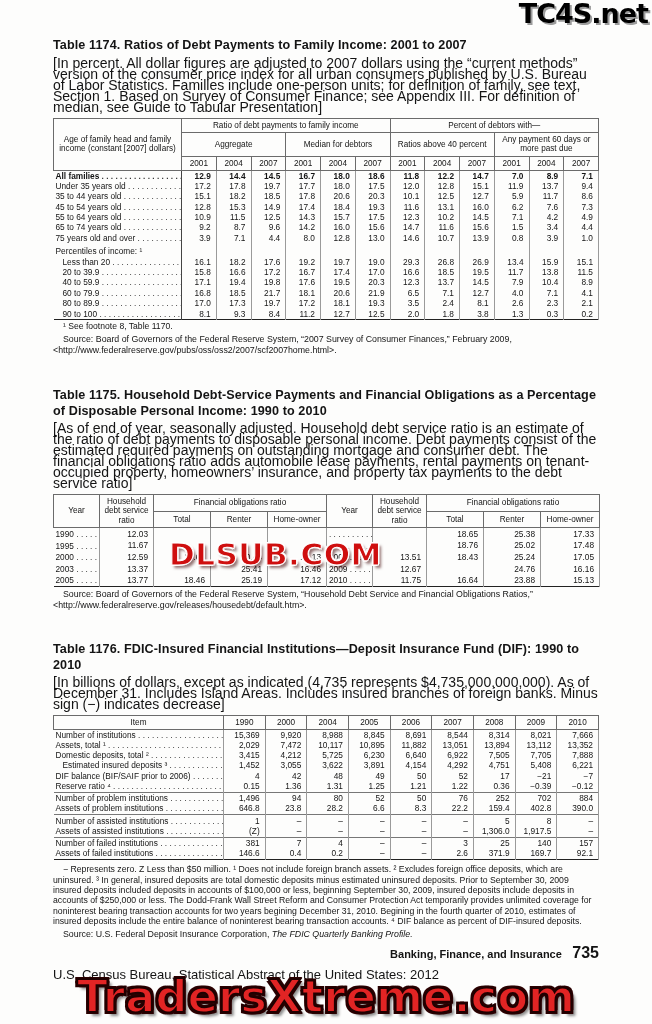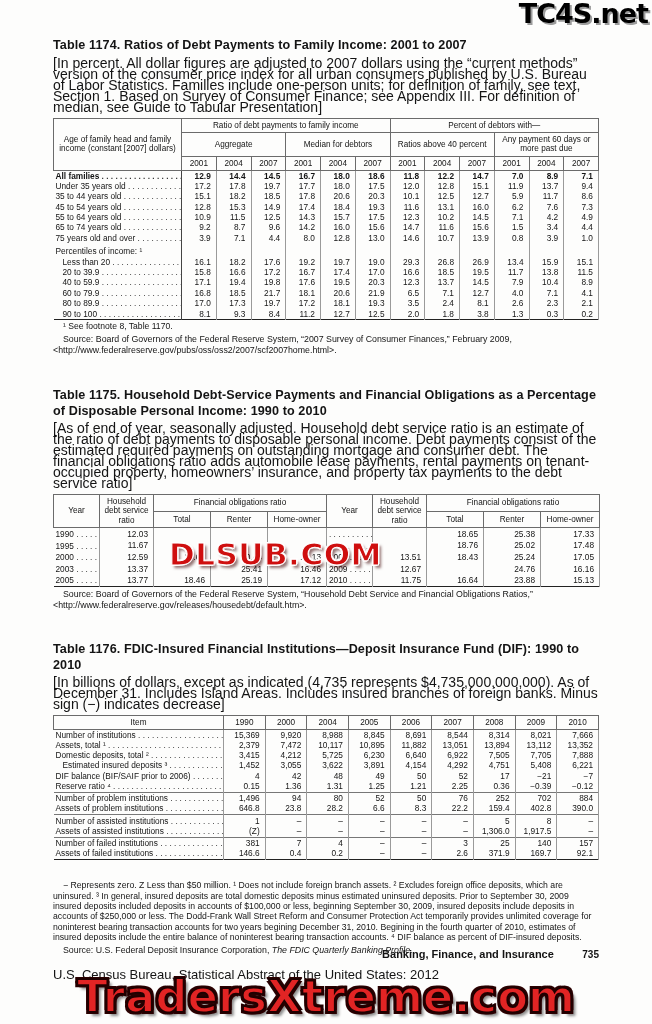--- a/index.html
+++ b/index.html
@@ -37,25 +37,25 @@
   .dt tr.secrow td { padding-top:3.5px; }
   .dots::after { content:" . . . . . . . . . . . . . . . . . . . . . . . . . . . . . . . . . . . . . . . . . . . ."; color:#333; }
 
   .t1175-wrap { position:relative; }
   .t1175 td { line-height:10.4px; }
   .t1175 td.num { padding-top:0.6px; padding-bottom:0.6px; }
 
   .t1176 td { line-height:9.4px; }
   .t1176 tr.grp td { border-top:0.9px solid #777; padding-top:1.6px; }
 
-  .fn1176 { font-size:8.7px; line-height:10.4px; margin-top:20px; text-indent:10px; text-align:left; }
+  .fn1176 { font-size:8.7px; line-height:10.4px; margin-top:4px; text-indent:10px; text-align:left; }
 
   .footer-right { position:absolute; right:53px; top:944px; font-weight:bold; white-space:nowrap; }
   .footer-right .sect { font-size:11px; }
-  .footer-right .pageno { font-size:10px; margin-left:24px; }
+  .footer-right .pageno { font-size:16px; margin-left:6px; }
   .bureau { position:absolute; left:53px; top:967px; font-size:13px; }
 
   .wm-top { position:absolute; top:-2px; right:4px; z-index:30;
             font-family:"DejaVu Sans", sans-serif; font-weight:bold; font-size:27px;
             letter-spacing:-1px; color:#000; text-shadow:2px 2px 0 #9c9c9c; }
   .wm-mid { position:absolute; left:116px; top:42px; z-index:20;
             font-family:"DejaVu Sans", sans-serif; font-weight:bold; font-size:31px;
             color:#cf0f0f; letter-spacing:0.5px;
             -webkit-text-stroke:1px #ffffff;
             text-shadow:-1px -1px 0 #fff, 1px -1px 0 #fff, -1px 1px 0 #fff,
@@ -455,21 +455,21 @@
           <td class="num">8,988</td>
           <td class="num">8,845</td>
           <td class="num">8,691</td>
           <td class="num">8,544</td>
           <td class="num">8,314</td>
           <td class="num">8,021</td>
           <td class="num">7,666</td>
         </tr>
         <tr>
           <td class="lblcell"><span class="lbltext">Assets, total ¹</span><span class="dots"></span></td>
-          <td class="num">2,379</td>
+          <td class="num">2,029</td>
           <td class="num">7,472</td>
           <td class="num">10,117</td>
           <td class="num">10,895</td>
           <td class="num">11,882</td>
           <td class="num">13,051</td>
           <td class="num">13,894</td>
           <td class="num">13,112</td>
           <td class="num">13,352</td>
         </tr>
         <tr>
@@ -508,21 +508,21 @@
           <td class="num">−21</td>
           <td class="num">−7</td>
         </tr>
         <tr>
           <td class="lblcell"><span class="lbltext">Reserve ratio ⁴</span><span class="dots"></span></td>
           <td class="num">0.15</td>
           <td class="num">1.36</td>
           <td class="num">1.31</td>
           <td class="num">1.25</td>
           <td class="num">1.21</td>
-          <td class="num">2.25</td>
+          <td class="num">1.22</td>
           <td class="num">0.36</td>
           <td class="num">−0.39</td>
           <td class="num">−0.12</td>
         </tr>
         <tr class="grp">
           <td class="lblcell"><span class="lbltext">Number of problem institutions</span><span class="dots"></span></td>
           <td class="num">1,496</td>
           <td class="num">94</td>
           <td class="num">80</td>
           <td class="num">52</td>

